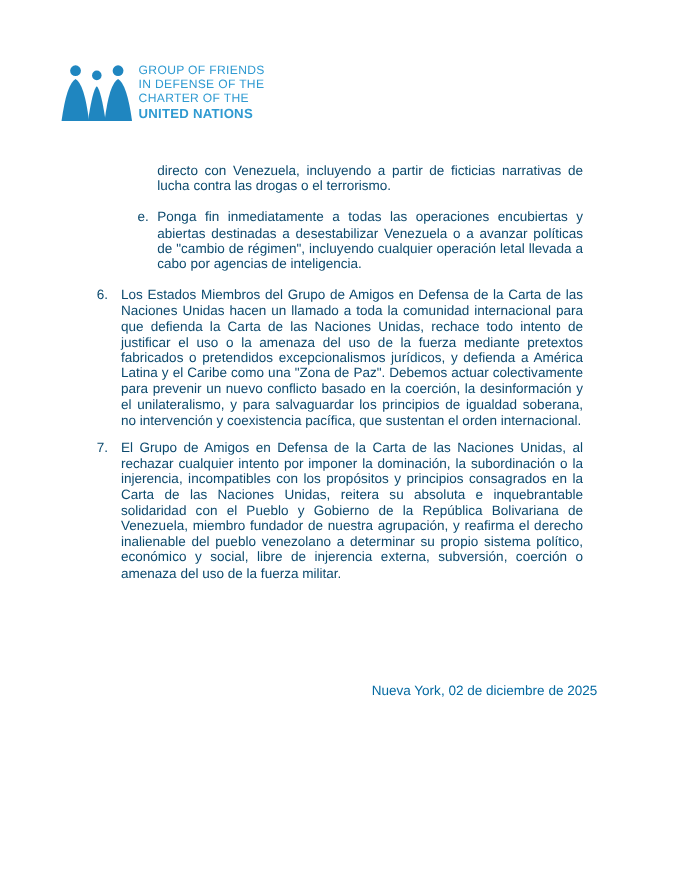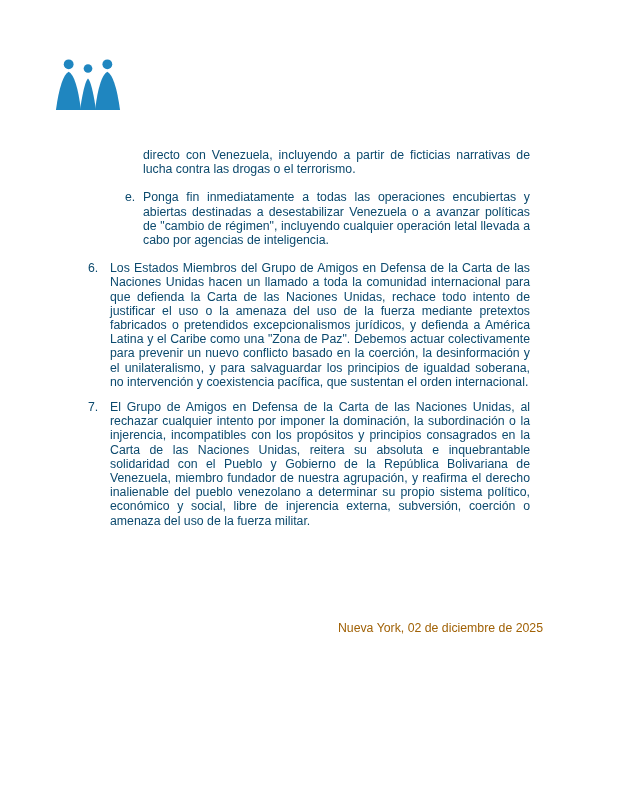--- a/index.html
+++ b/index.html
@@ -54,21 +54,21 @@
   .item.sub { margin-left: 37px; }
   .item.sub .marker { flex: 0 0 18px; }
   .item.gap-small { margin-bottom: 11px; }
 
   .dateline {
     position: absolute;
     top: 621px;
     right: 75px;
     font-size: 12.3px;
     line-height: 14.2px;
-    color: #a16207;
+    color: #0369a1;
     white-space: nowrap;
   }
 </style>
 </head>
 <body>
 
 <div class="page">
 
   <div class="logo">
     <svg class="logo-icon" viewBox="0 0 70 60" aria-hidden="true">
@@ -76,20 +76,26 @@
 
         <circle cx="14.5" cy="7.5" r="5.2"></circle>
         <circle cx="35" cy="12" r="4.6"></circle>
         <circle cx="55.5" cy="7.5" r="5.2"></circle>
 
         <path d="M1,56 Q6,20 14.5,15.5 Q23,20 27.5,56 Z"></path>
         <path d="M26.5,56 Q31,26 35,22.5 Q39,26 43.5,56 Z"></path>
         <path d="M42.5,56 Q47,20 55.5,15.5 Q64,20 69,56 Z"></path>
       </g>
     </svg>
+    <div class="logo-text" style="color:#2f9ad1">
+      <div class="line">GROUP OF FRIENDS</div>
+      <div class="line">IN DEFENSE OF THE</div>
+      <div class="line">CHARTER OF THE</div>
+      <div class="line-bold">UNITED NATIONS</div>
+    </div>
   </div>
 
   <div class="content">
 
     <p class="cont-para">directo con Venezuela, incluyendo a partir de ficticias narrativas de lucha contra las drogas o el terrorismo.</p>
 
     <div class="item sub">
       <span class="marker">e.</span>
       <p>Ponga fin inmediatamente a todas las operaciones encubiertas y abiertas destinadas a desestabilizar Venezuela o a avanzar políticas de "cambio de régimen", incluyendo cualquier operación letal llevada a cabo por agencias de inteligencia.</p>
     </div>

